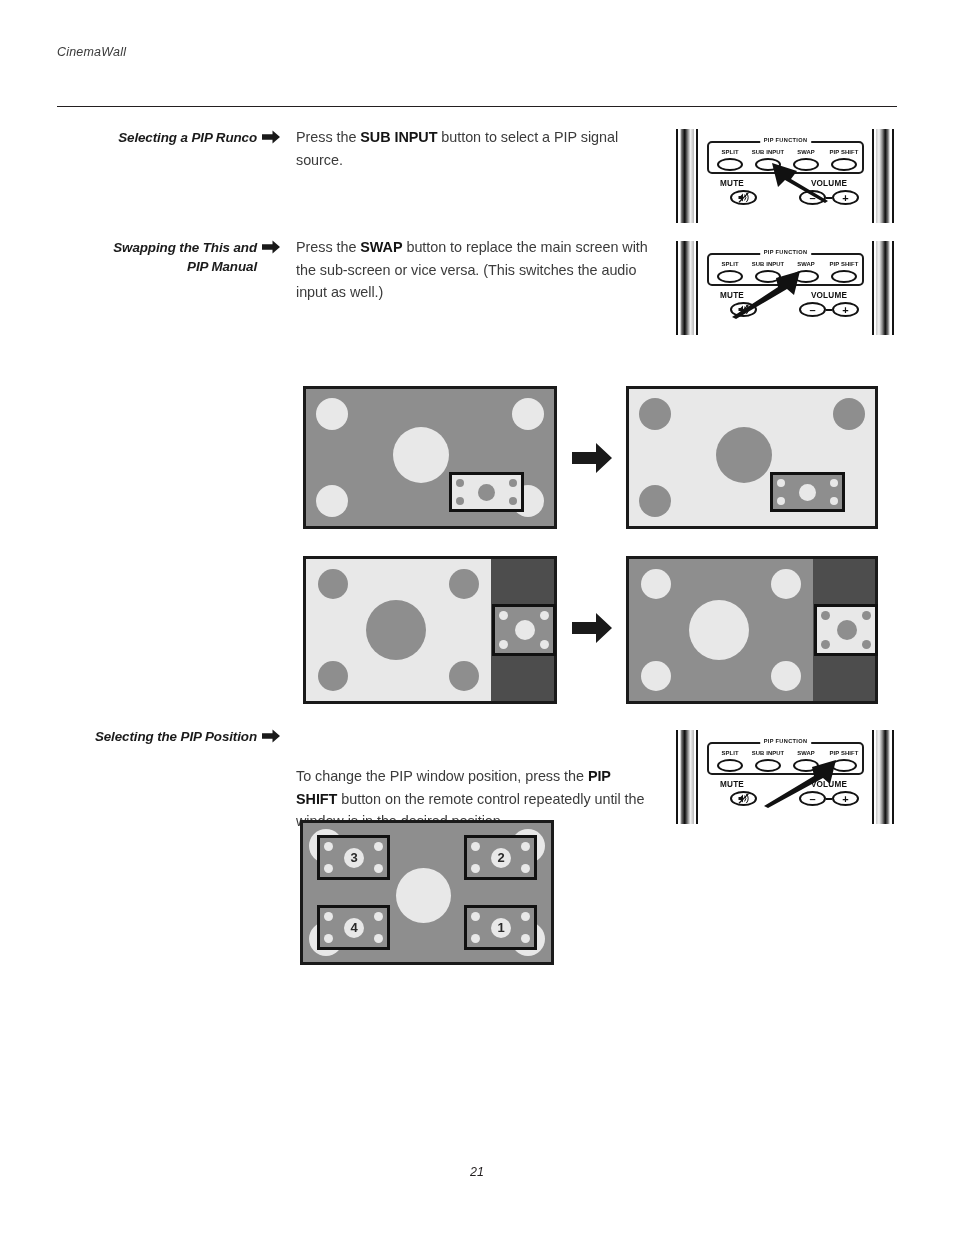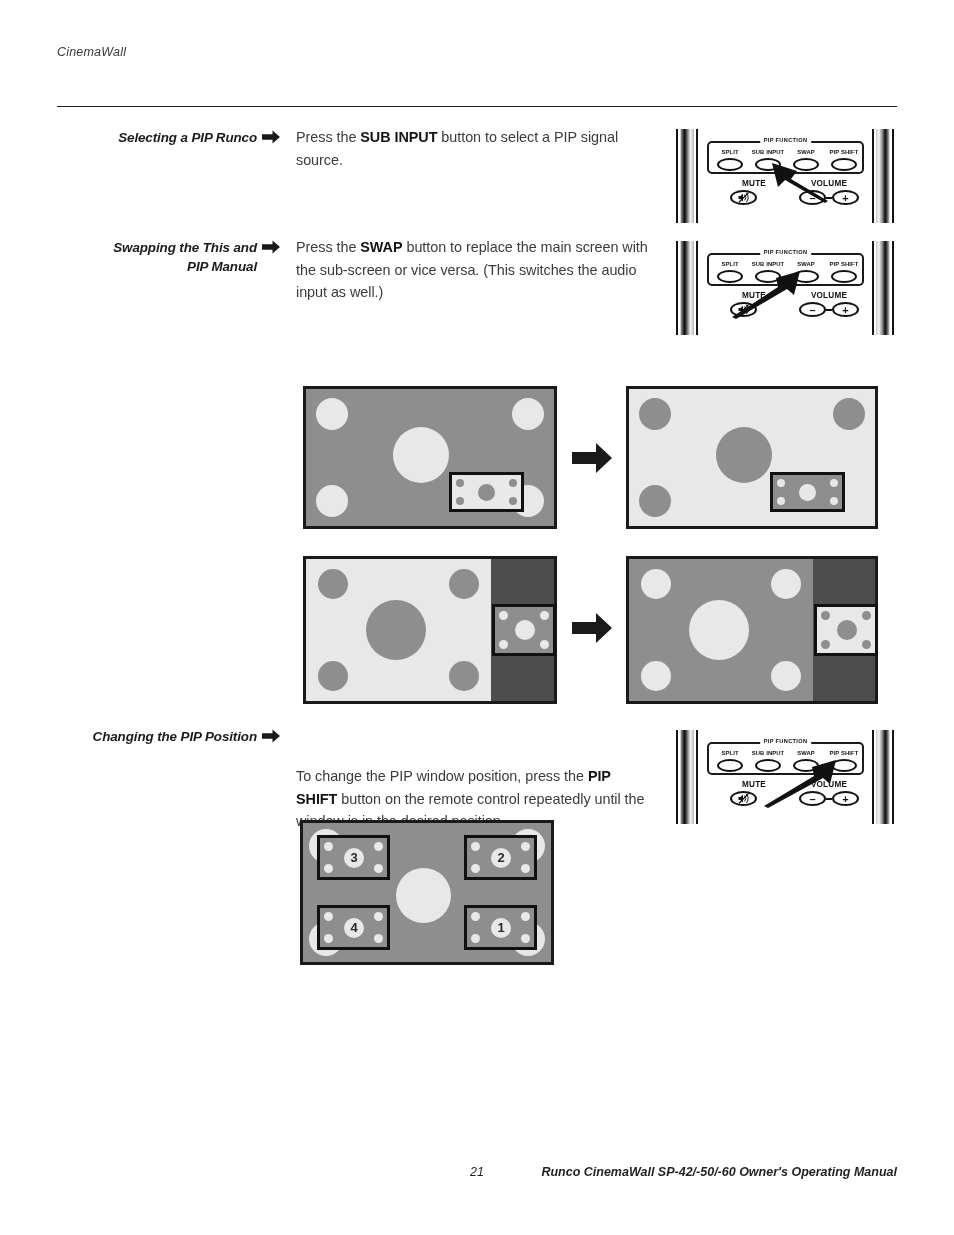--- a/index.html
+++ b/index.html
@@ -151,21 +151,21 @@
   }
   .btn-oval {
     margin: 1.5px auto 0;
     width: 26px; height: 13px;
     border: 2px solid #121212;
     border-radius: 50%;
     box-sizing: border-box;
     background: #ffffff;
   }
 
-  .mute-block { position: absolute; left: 18px; top: 50px; width: 46px; text-align: right; }
+  .mute-block { position: absolute; left: 18px; top: 50px; width: 46px; text-align: left; }
   .vol-block  { position: absolute; left: 92px; top: 50px; width: 70px; text-align: center; }
   .mute-block .lbl, .vol-block .lbl {
     font-size: 8.2px; font-weight: bold; color: #111111; letter-spacing: 0.2px; line-height: 10px;
   }
   .mute-oval {
     margin: 1px auto 0;
     width: 27px; height: 15px;
     border: 2px solid #121212;
     border-radius: 50%;
     box-sizing: border-box;
@@ -427,21 +427,21 @@
     <div class="cdot" style="left:4px;  top:4px;    width:9px; height:9px; background:#8e8e8e;"></div>
     <div class="cdot" style="right:4px; top:4px;    width:9px; height:9px; background:#8e8e8e;"></div>
     <div class="cdot" style="left:4px;  bottom:4px; width:9px; height:9px; background:#8e8e8e;"></div>
     <div class="cdot" style="right:4px; bottom:4px; width:9px; height:9px; background:#8e8e8e;"></div>
     <div class="cdot" style="left:20px; top:13px;   width:20px;height:20px;background:#8e8e8e;"></div>
   </div>
 </div>
 
 <div class="section">
   <div class="sec-head" style="left:37px; top:727px; width:220px;">
-    <span>Changing the PIP Position</span>
+    <span>Selecting the PIP Position</span>
   </div>
   <svg class="sec-arrow" style="left:262px; top:729px;" viewBox="0 0 18 14">
     <path d="M0 4.2 L10.5 4.2 L10.5 0.6 L18 7 L10.5 13.4 L10.5 9.8 L0 9.8 Z" fill="#1a1a1a"></path>
   </svg>
   <div class="sec-body" style="left:296px; top:765px; width:356px;">To change the PIP window position, press the <b>PIP SHIFT</b> button on the remote control repeatedly until the window is in the desired position.</div>
 </div>
 
 <div class="remote" style="left:676px; top:730px;">
   <div class="rail-edge" style="left:0;"></div>
   <div class="rail left"></div>
@@ -533,14 +533,13 @@
     <div class="cdot" style="left:4px;  top:4px;    width:9px;height:9px; background:#e8e8e8;"></div>
     <div class="cdot" style="right:4px; top:4px;    width:9px;height:9px; background:#e8e8e8;"></div>
     <div class="cdot" style="left:4px;  bottom:4px; width:9px;height:9px; background:#e8e8e8;"></div>
     <div class="cdot" style="right:4px; bottom:4px; width:9px;height:9px; background:#e8e8e8;"></div>
     <div class="numlabel" style="left:24px; top:10px; width:20px; height:20px; line-height:20px;">1</div>
   </div>
 </div>
 
 <div class="footer">
   <div class="footer-page">21</div>
-  <div class="footer-title">Runco CinemaWall SP-42/-50/-60 Owner's Operating Manual</div>
 </div>
 
 </body></html>

